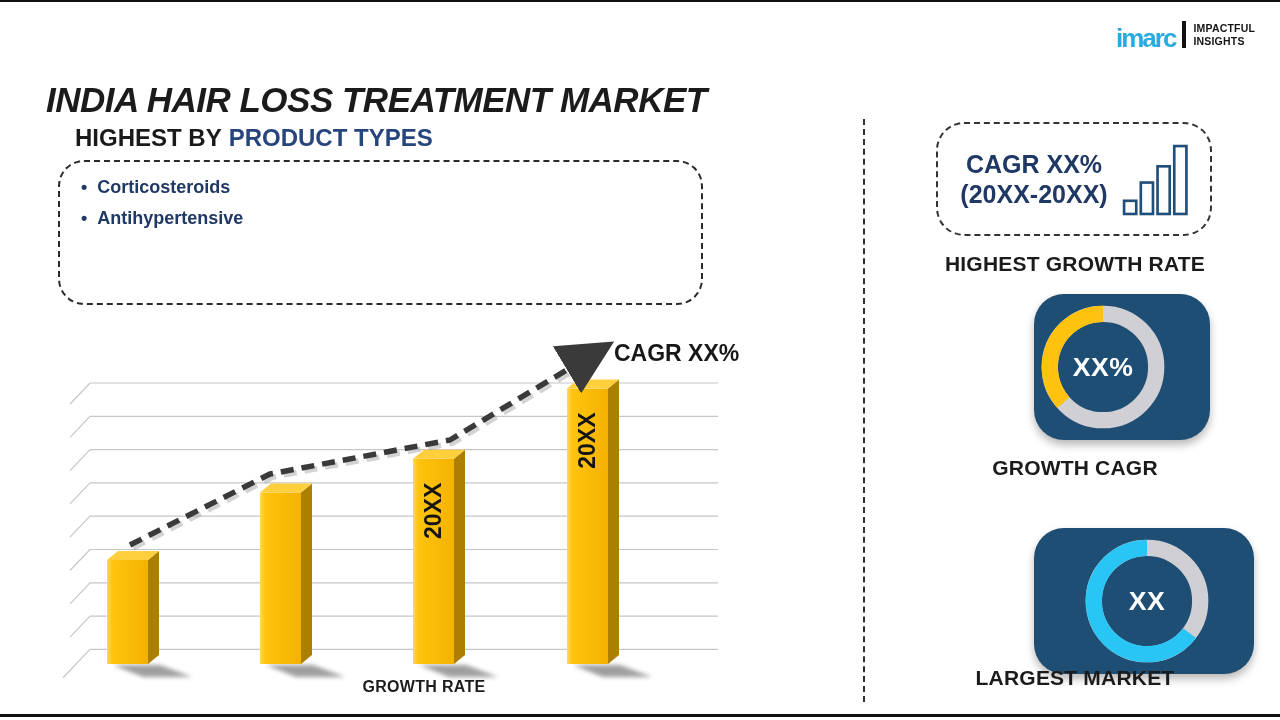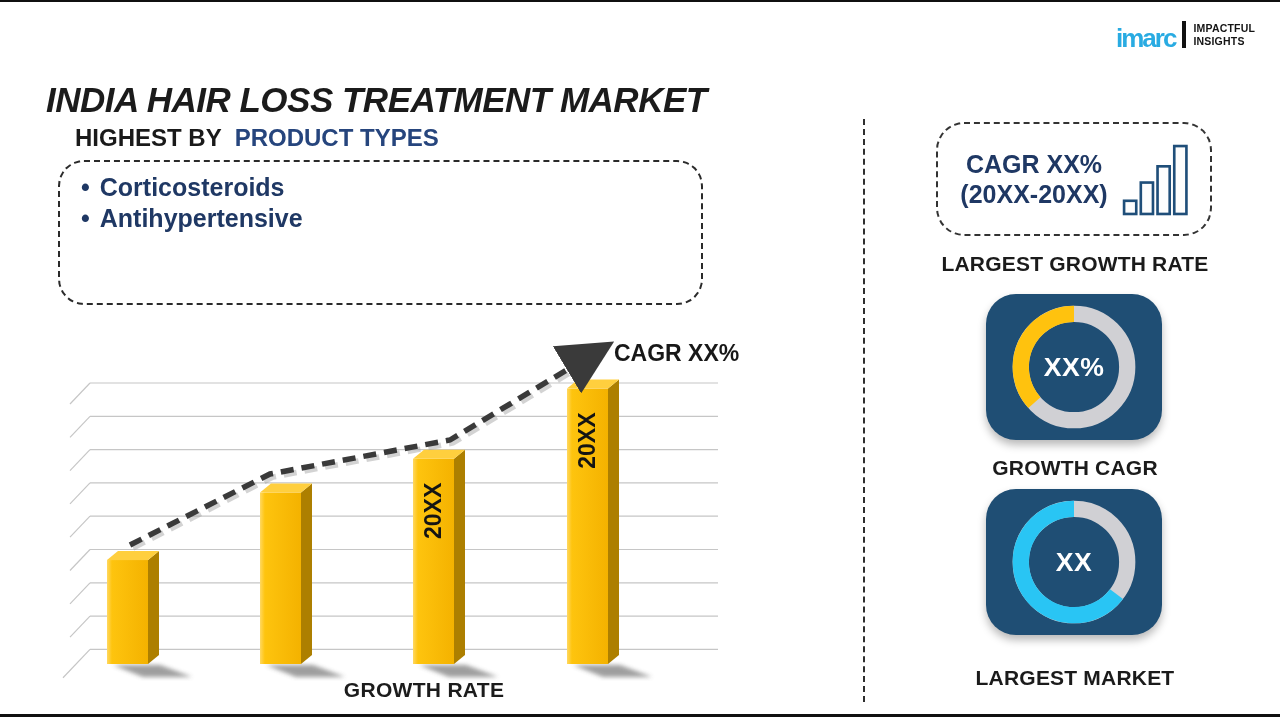--- a/index.html
+++ b/index.html
@@ -17,55 +17,55 @@
   .logo{position:absolute;left:1116px;top:21px;display:flex;align-items:flex-end;}
   .logo-word{font-size:26px;font-weight:bold;color:var(--imarc-blue,#29ABE2);
              letter-spacing:-2px;line-height:0.82;}
   .logo-sep{width:4px;height:27px;background:#111;margin:0 7px 1px 7px;}
   .logo-tag{display:flex;flex-direction:column;font-size:10.5px;font-weight:bold;
             color:#141414;line-height:1.25;letter-spacing:.2px;margin-bottom:1px;}
 
   
   .breakup-heading{position:absolute;left:75px;top:124px;font-size:24px;
                    font-weight:bold;color:#1a1a1a;white-space:nowrap;}
-  .breakup-heading .hl{color:var(--heading-blue,#26457D);margin-left:13px;}
+  .breakup-heading .hl{color:var(--heading-blue,#26457D);margin-left:7px;}
   .list-box{position:absolute;left:58px;top:160px;width:645px;height:145px;
             border:2px dashed #2a2a2a;border-radius:26px;box-sizing:border-box;
             padding:10px 0 0 21px;}
   .list-box ul{list-style:none;margin:0;padding:0;}
-  .list-box li{font-size:25px;font-weight:bold;color:var(--navy,#1F3864);
+  .list-box li{font-size:18px;font-weight:bold;color:var(--navy,#1F3864);
                line-height:30.5px;white-space:nowrap;}
   .list-box li::before{content:"•";margin-right:10px;}
 
   
   .chart-svg{position:absolute;left:58px;top:332px;}
   .cagr-chart-label{position:absolute;left:614px;top:340px;font-size:23px;
                     font-weight:bold;color:#181818;white-space:nowrap;}
   .growth-rate-label{position:absolute;left:288px;top:678px;width:272px;
-                     text-align:center;font-size:21px;font-weight:bold;
+                     text-align:center;font-size:16px;font-weight:bold;
                      color:#1c1c1c;letter-spacing:.3px;}
 
   
   .divider{position:absolute;left:863px;top:119px;height:583px;width:0;
            border-left:2px dashed #2e2e2e;}
   .growth-box{position:absolute;left:936px;top:122px;width:276px;height:114px;
               border:2px dashed #333;border-radius:28px;box-sizing:border-box;
               display:flex;align-items:center;justify-content:center;gap:14px;}
   .gb-text{text-align:center;color:var(--navy,#1F3864);font-weight:bold;
            font-size:25px;line-height:1.22;white-space:nowrap;}
   .caption{position:absolute;width:300px;text-align:center;font-size:21px;
            font-weight:bold;color:#1b1b1b;letter-spacing:.2px;white-space:nowrap;}
   .cap-mgr{left:925px;top:252px;}
   .cap-hc{left:925px;top:456px;}
   .cap-lm{left:925px;top:666px;}
   .donut-card{position:absolute;width:176px;height:146px;border-radius:30px;
               background:var(--card-bg,#1F4E74);display:flex;align-items:center;
-              justify-content:center;box-shadow:0 5px 9px rgba(0,0,0,.28);}
+              justify-content:flex-start;box-shadow:0 5px 9px rgba(0,0,0,.28);margin-left:48px;}
   .card-cagr{left:986px;top:294px;}
-  .card-market{left:986px;top:489px;}
+  .card-market{left:986px;top:528px;padding-left:44px;}
   .donut text{font-size:27px;font-weight:bold;fill:#ffffff;letter-spacing:.5px;}
 </style>
 </head>
 <body>
 
 <div class="page">
   <div class="rule rule-top"></div>
   <div class="rule rule-bottom"></div>
 
   <h1 class="title">INDIA HAIR LOSS TREATMENT MARKET</h1>
@@ -153,21 +153,21 @@
       <div>CAGR XX%</div>
       <div>(20XX-20XX)</div>
     </div>
     <svg id="iconBars" width="66" height="74" viewBox="0 0 64 73">
         <rect x="1.5" y="58" width="12" height="13" fill="#FDFDFD" stroke="#1F4E79" stroke-width="2.6"></rect>
         <rect x="18" y="40" width="12" height="31" fill="#FDFDFD" stroke="#1F4E79" stroke-width="2.6"></rect>
         <rect x="34.5" y="24" width="12" height="47" fill="#FDFDFD" stroke="#1F4E79" stroke-width="2.6"></rect>
         <rect x="51" y="4" width="12" height="67" fill="#FDFDFD" stroke="#1F4E79" stroke-width="2.6"></rect>
       </svg>
   </div>
-  <div class="caption cap-mgr">LARGEST GROWTH RATE</div>
+  <div class="caption cap-mgr">HIGHEST GROWTH RATE</div>
 
   <div class="donut-card card-cagr">
     <svg id="donutCagr" class="donut" width="138" height="138" viewBox="0 0 140 140">
       <circle cx="70" cy="70" r="54" fill="none" stroke="#D0D0D4" stroke-width="16.5"></circle>
       <path d="M 29.870179424220723 106.13305274337836 A 54 54 0 0 1 69.99057522208712 16.00000082246703" fill="none" stroke="#FFC20E" stroke-width="16.5"></path>
       <text x="70" y="70" dy="9" text-anchor="middle">XX%</text>
     </svg>
   </div>
   <div class="caption cap-hc">GROWTH CAGR</div>
 

